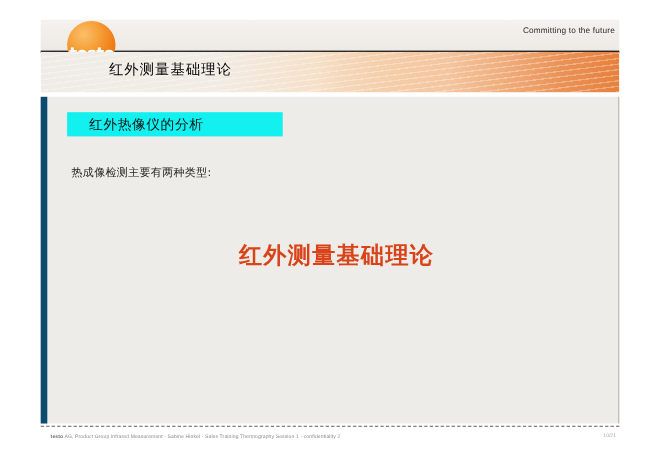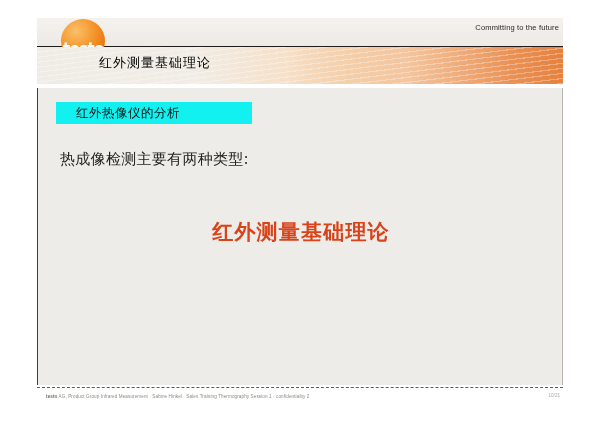--- a/index.html
+++ b/index.html
@@ -100,21 +100,21 @@
     letter-spacing: 1px;
     white-space: nowrap;
   }
 
   
   .body-area {
     position: absolute;
     left: 37px; top: 88px;
     width: 526px; height: 297px;
     background: #eeece8;
-    border-left: 1px solid #0c4a6e;
+    border-left: 6px solid #0c4a6e;
     border-right: 1px solid #b9b6b1;
     box-sizing: border-box;
   }
 
   .section-banner {
     position: absolute;
     left: 18px; top: 14px;
     width: 196px; height: 22px;
     background: #12f0f0;
   }
@@ -124,21 +124,21 @@
     font-size: 12.5px;
     color: #121212;
     font-family: "DejaVu Sans", sans-serif;
     letter-spacing: 0.5px;
     white-space: nowrap;
   }
 
   .body-line {
     position: absolute;
     left: 22px; top: 62px;
-    font-size: 15px;
+    font-size: 10px;
     color: #23231f;
     font-family: "DejaVu Sans", sans-serif;
     letter-spacing: 0.3px;
     white-space: nowrap;
   }
 
   .headline {
     position: absolute;
     left: 0; top: 130px;
     width: 526px;

